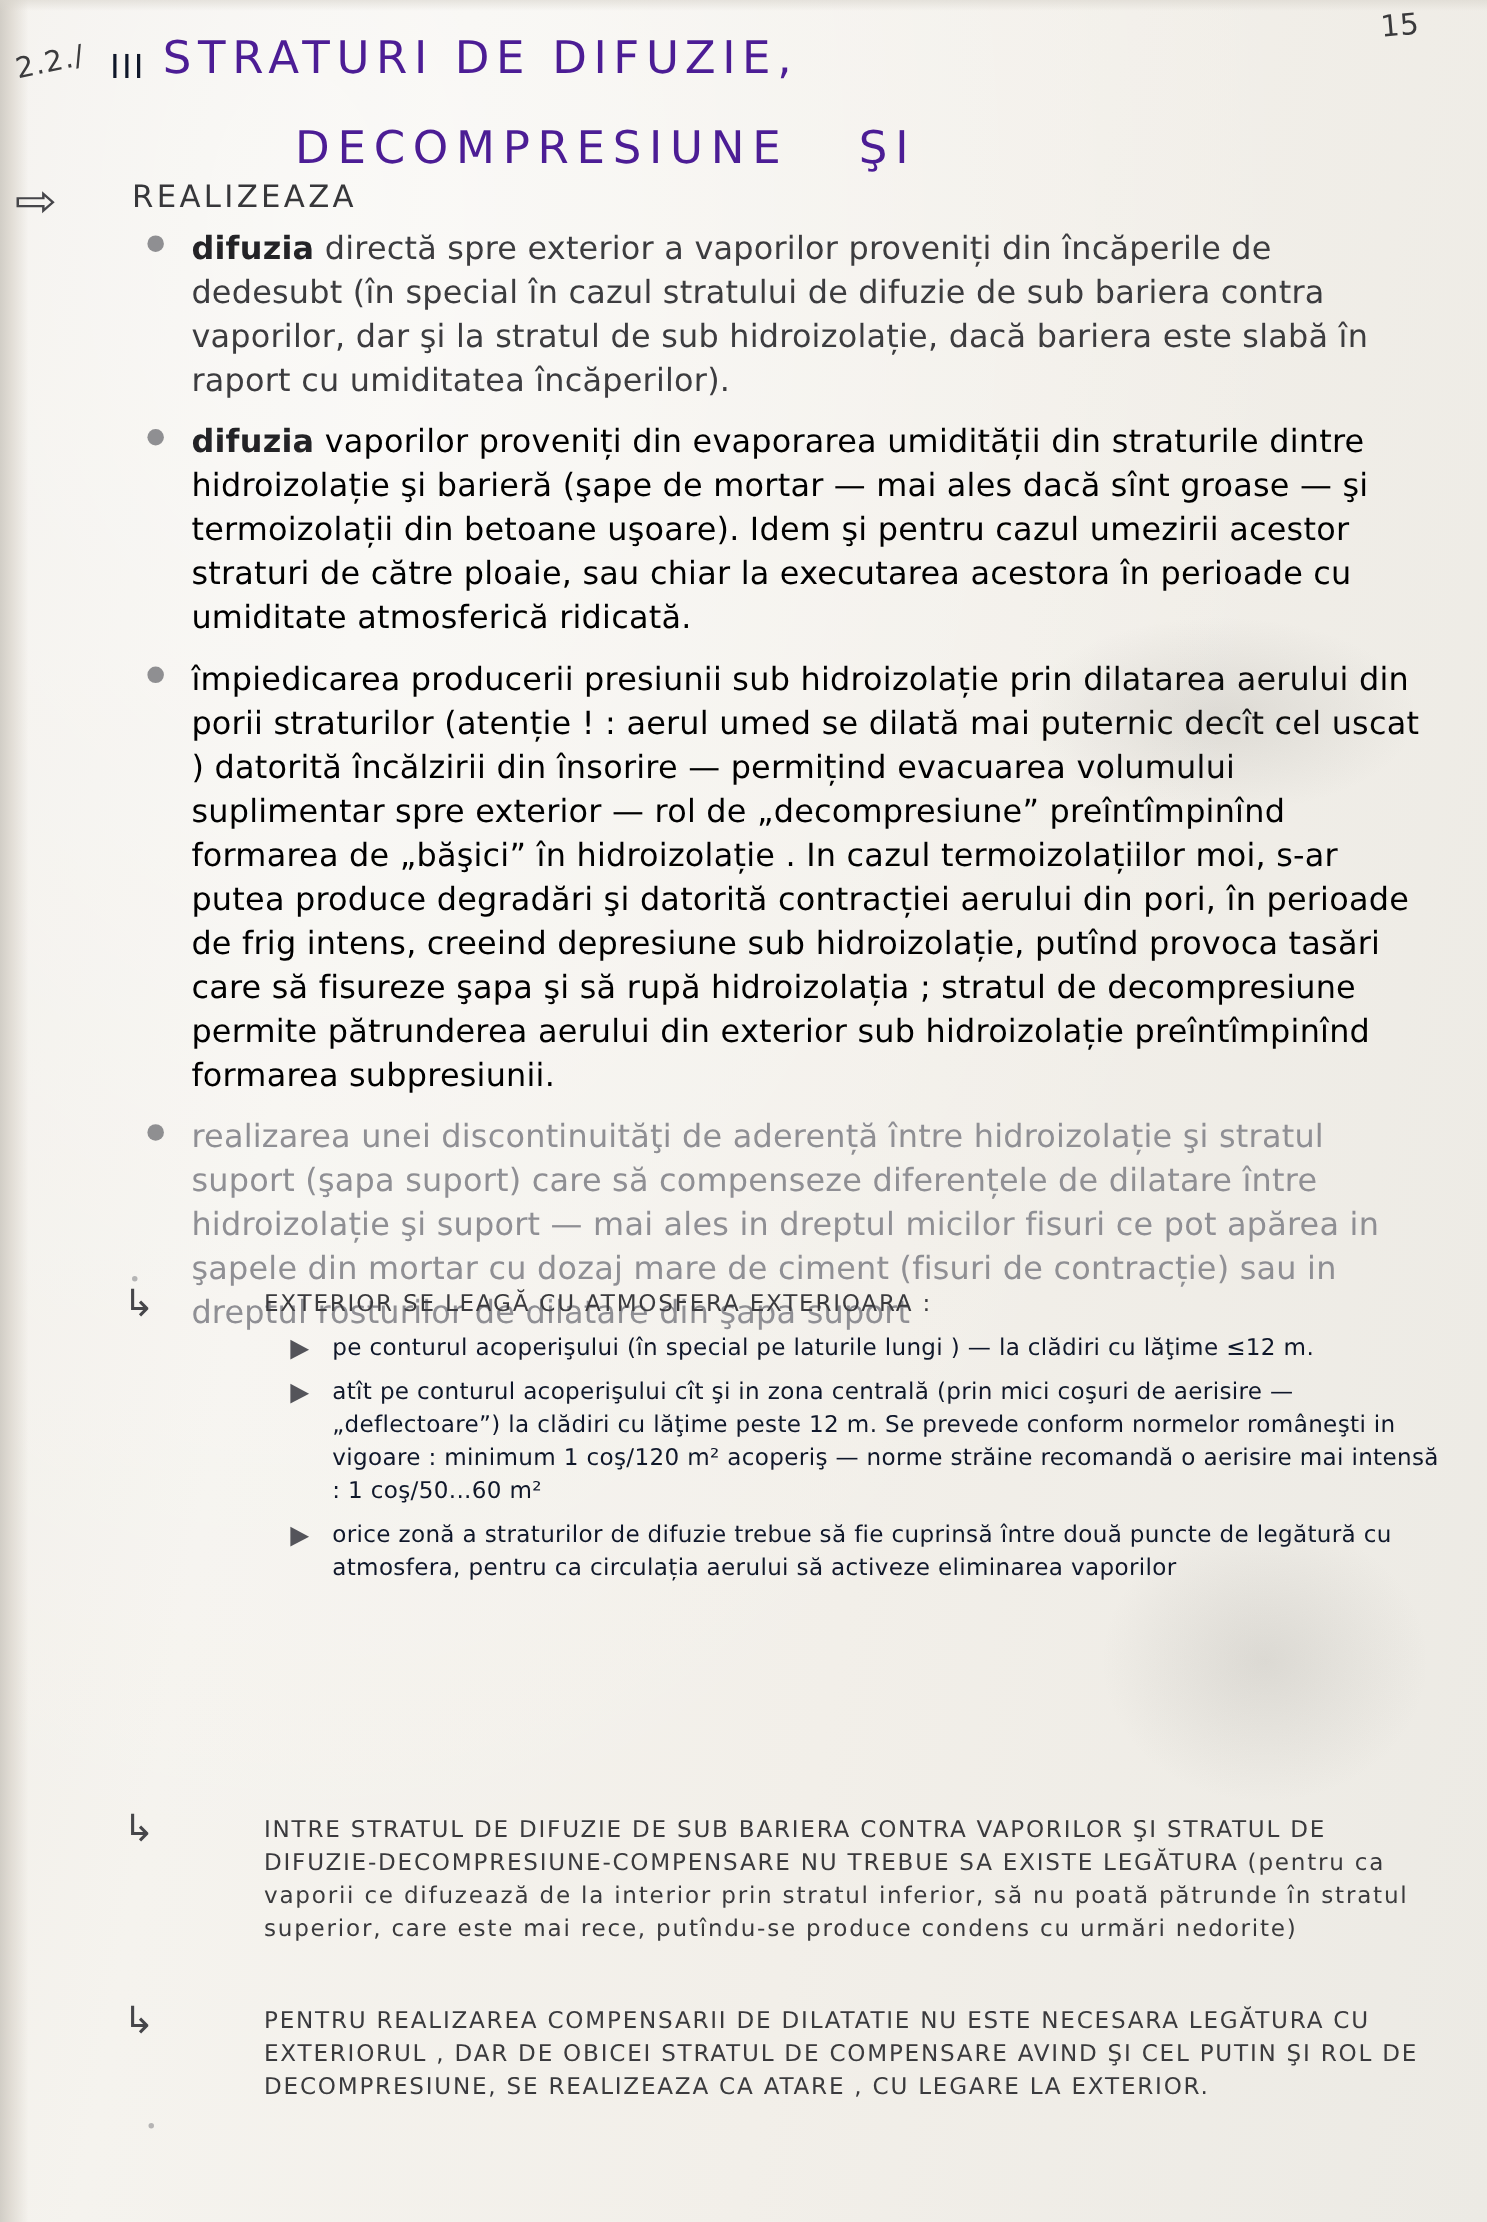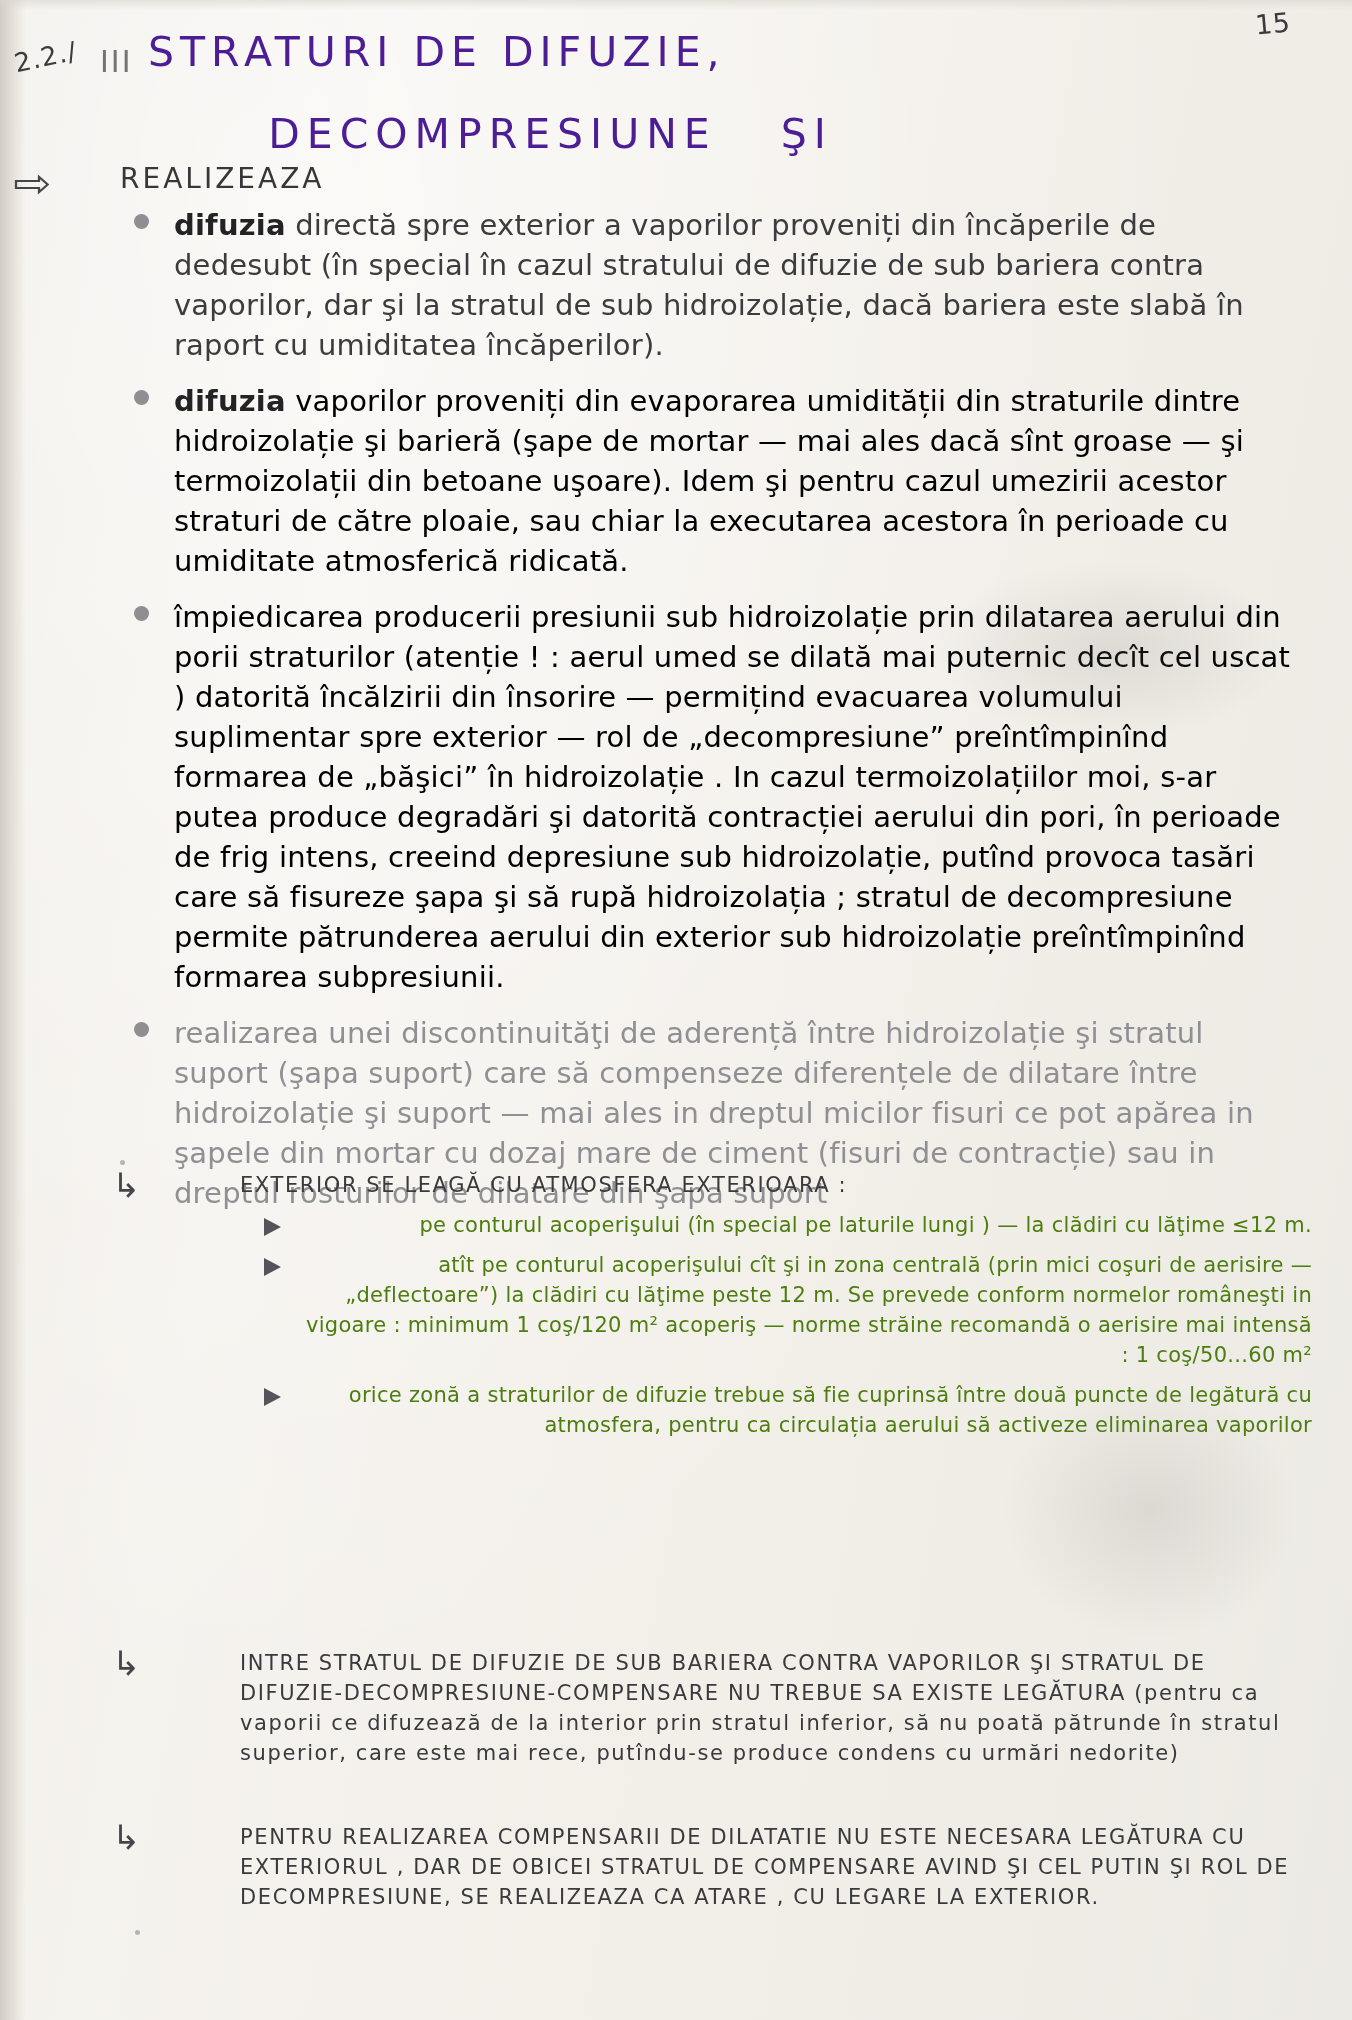--- a/index.html
+++ b/index.html
@@ -42,21 +42,21 @@
     font-family:"DejaVu Sans", sans-serif;
   }
   .chapter-mark{
     position:absolute;left:14px;top:42px;
     font-size:26px;color:#3b3b3d;
     transform:rotate(-12deg);
     letter-spacing:1px;
   }
   .chapter-num{
     position:absolute;left:100px;top:44px;
-    font-size:30px;letter-spacing:2px;color:#737373;
+    font-size:30px;letter-spacing:2px;color:#0f172a;
   }
   .title{
     position:absolute;left:148px;top:32px;width:940px;
     font-size:41px;line-height:41px;letter-spacing:6px;
     color:#4c1d95;
     font-family:"DejaVu Sans", sans-serif;
     font-weight:400;
   }
   .title div{white-space:pre;}
   .title .l2{letter-spacing:7px;}
@@ -109,21 +109,21 @@
     margin-left:128px;
     font-size:21px;line-height:30px;letter-spacing:1px;color:#3a3a3d;
   }
   .caps{letter-spacing:1.6px;}
 
   ul.tri{
     list-style:none;margin:10px 0 0 0;padding:0;
   }
   ul.tri>li{
     position:relative;padding-left:62px;margin-bottom:10px;
-    font-size:21px;line-height:30px;letter-spacing:.3px;color:#4d7c0f;text-align:right;
+    font-size:21px;line-height:30px;letter-spacing:.3px;color:#0f172a;
   }
   ul.tri>li::before{
     content:"";position:absolute;left:24px;top:8px;
     width:0;height:0;
     border-top:9px solid transparent;
     border-bottom:9px solid transparent;
     border-left:17px solid #54545a;
   }
   .smudge{
     position:absolute;border-radius:50%;

